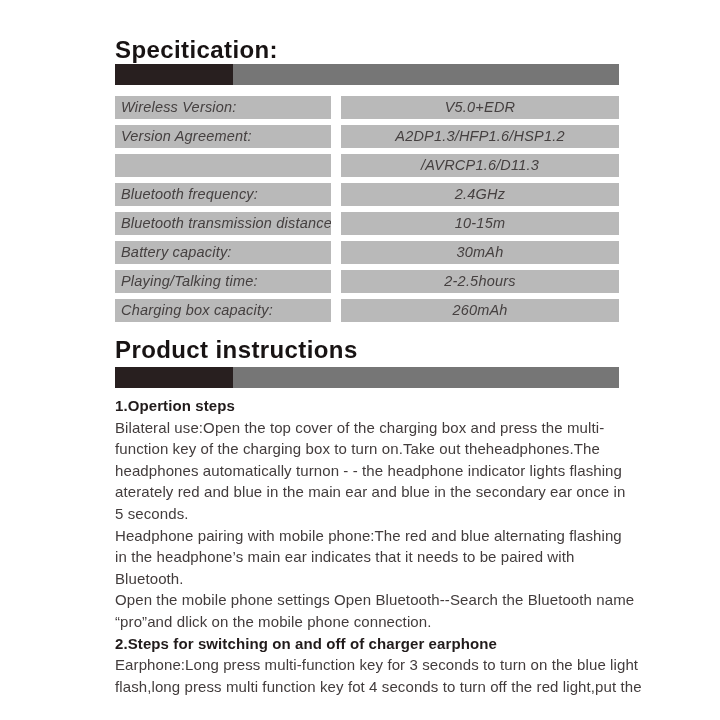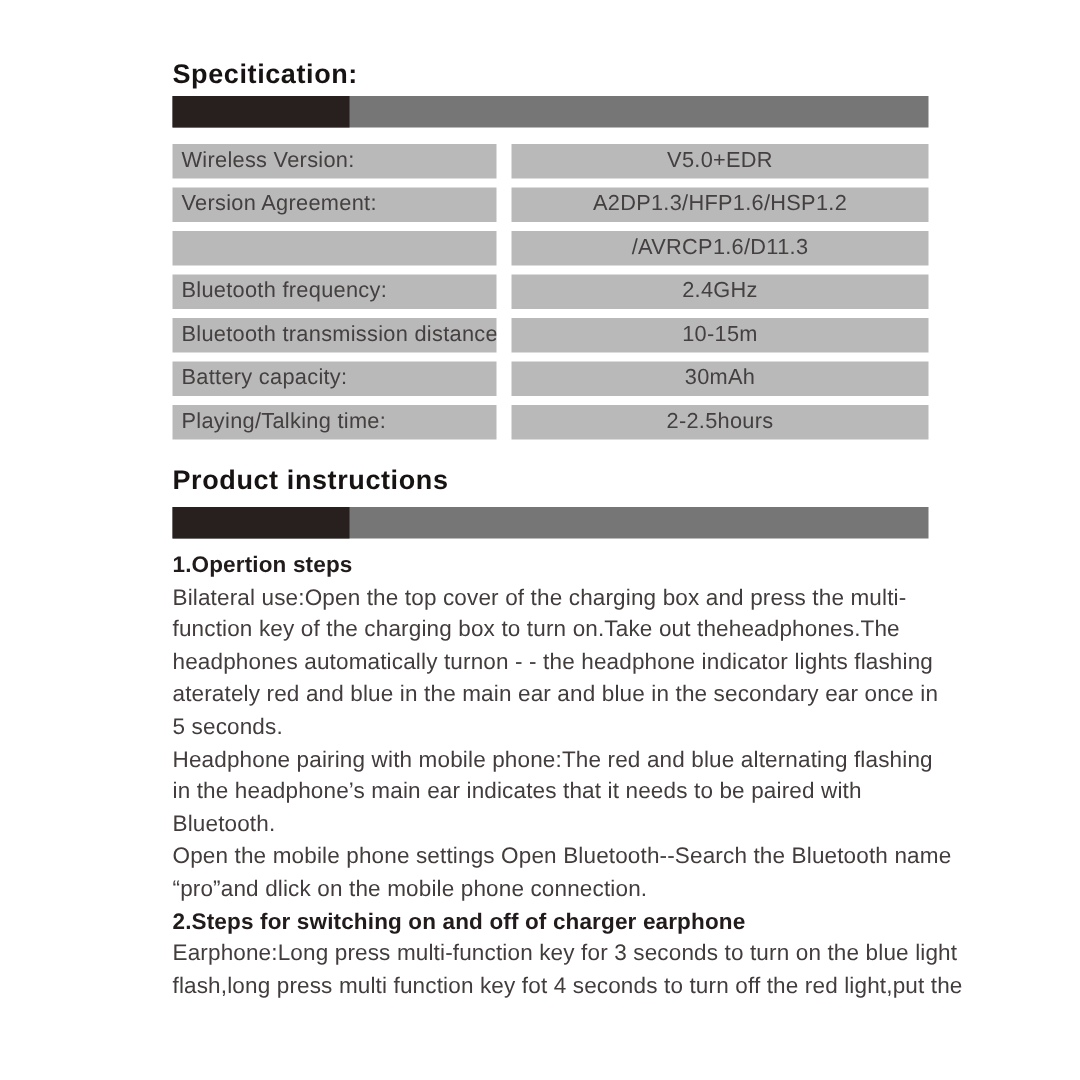--- a/index.html
+++ b/index.html
@@ -12,41 +12,42 @@
     font-family: "Liberation Sans", sans-serif;
     overflow: hidden;
   }
   .content {
     position: absolute;
     left: 115px;
     top: 40px;
     width: 530px;
   }
   .section-title {
-    font-size: 18px;
+    font-size: 24px;
     font-weight: bold;
     color: #181313;
     letter-spacing: 0.4px;
     line-height: 19px;
   }
   .spec-title { margin-bottom: 5px; }
   .bar {
     width: 504px;
     height: 21px;
     background: #767676;
   }
   .bar-dark {
     width: 118px;
     height: 100%;
     background: #281f1f;
   }
   .spec-table { margin-top: 11px; width: 504px; }
   .spec-row {
     display: flex;
     margin-bottom: 6px;
+    font-style: italic;
   }
   .cell {
     height: 23px;
     line-height: 23px;
     background: #b9b9b9;
     font-size: 14.5px;
     color: #454040;
     letter-spacing: 0.2px;
     overflow: hidden;
     white-space: nowrap;
@@ -109,20 +110,24 @@
         <div class="cell value">10-15m</div>
       </div>
       <div class="spec-row">
         <div class="cell label">Battery capacity:</div>
         <div class="cell value">30mAh</div>
       </div>
       <div class="spec-row">
         <div class="cell label">Playing/Talking time:</div>
         <div class="cell value">2-2.5hours</div>
       </div>
+      <div class="spec-row">
+        <div class="cell label">Charging box capacity:</div>
+        <div class="cell value">260mAh</div>
+      </div>
     </div>
 
     <div class="section-title instr-title">Product instructions</div>
 
     <div class="bar">
       <div class="bar-dark"></div>
     </div>
 
     <div class="instructions">
       <div class="step-heading">1.Opertion steps</div>

